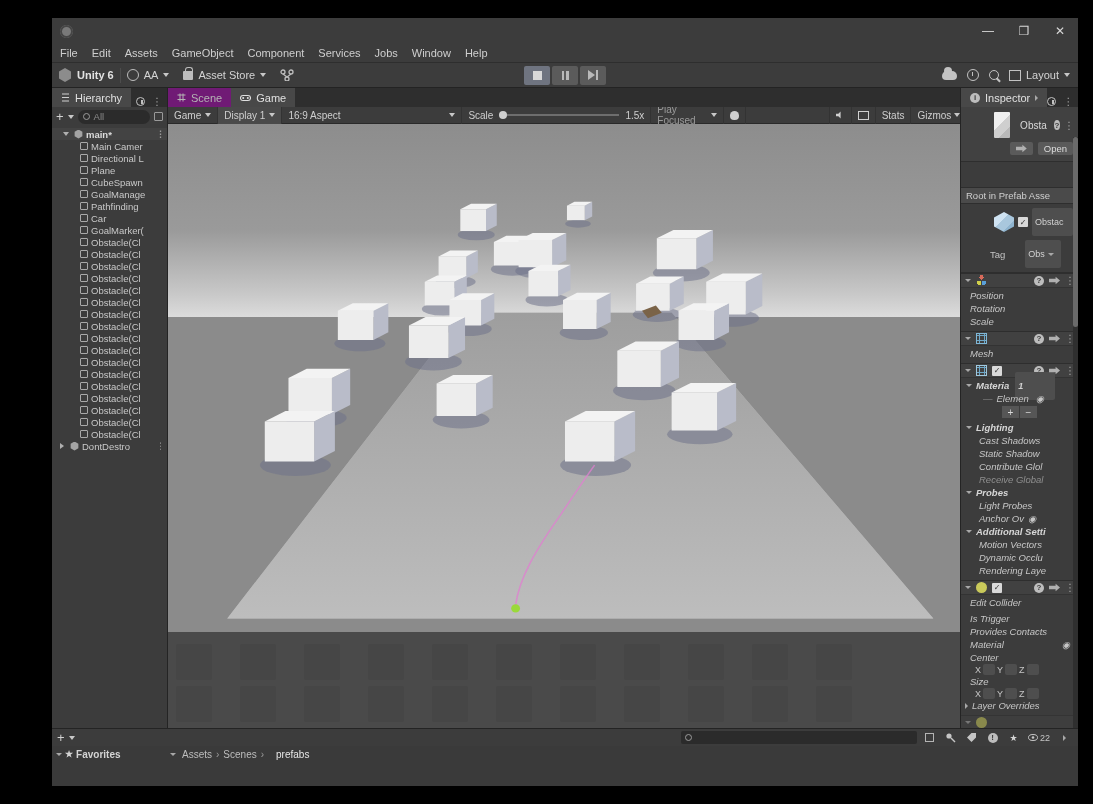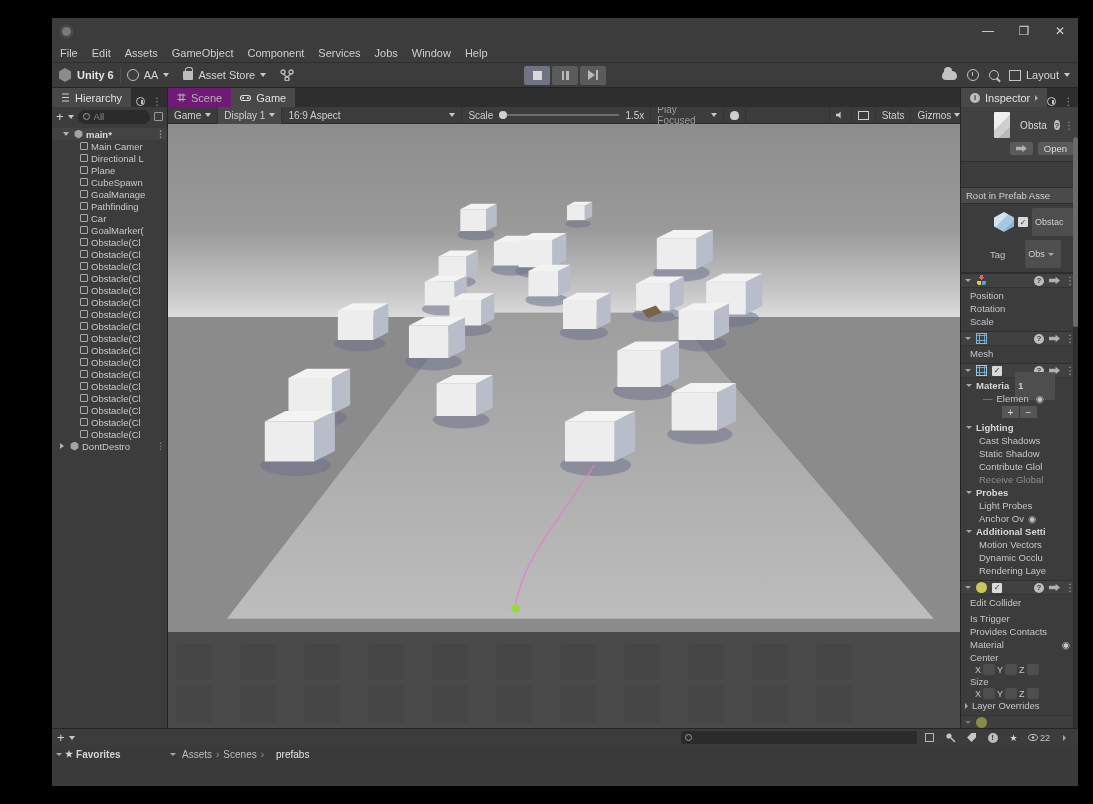--- a/index.html
+++ b/index.html
@@ -147,21 +147,21 @@
      clip-path:polygon(50% 0,100% 27%,100% 73%,50% 100%,0 73%,0 27%);}
   .chk{ width:10px;height:10px;background:#d9d9d9;border-radius:1px;color:#333;
      font-size:8px;display:flex;align-items:center;justify-content:center;}
   .field{ height:28px;background:#4e4e4e;border-radius:2px;flex:1;
      font-size:9px;color:#d2d2d2;display:flex;align-items:center;padding:0 3px;
      overflow:hidden;white-space:nowrap;}
   .comp-head{ height:15px; background:#414141; display:flex; align-items:center;
      gap:5px; padding:0 4px; border-top:1px solid #2e2e2e; border-bottom:1px solid #333;}
   .comp-rows{ padding:1px 0 3px 0; }
   .prow{ height:13px; display:flex; align-items:center; padding-left:9px;
-     font-size:9.5px; color:#c6c6c6; white-space:nowrap; gap:4px;}
+     font-size:9.5px; color:#c6c6c6; white-space:nowrap; gap:4px;font-style:italic;}
   .prow.dim{ color:#8f8f8f; }
   .prow.bold{ font-weight:bold; color:#d6d6d6; padding-left:5px; }
   .xyz{ display:flex; align-items:center; gap:2px; padding-left:14px; }
   .xyz span{ font-size:9px;color:#c6c6c6;}
   .xyz .mini{ width:12px;height:11px;background:#4e4e4e;border-radius:2px;}
   .tri-sm{width:0;height:0;border-left:3px solid transparent;border-right:3px solid transparent;border-top:3.5px solid #a8a8a8;}
   .tri-sm.r{border:none;border-top:3px solid transparent;border-bottom:3px solid transparent;border-left:3.5px solid #a8a8a8;}
   .transform-ico{width:11px;height:11px;background:
      radial-gradient(circle at 30% 70%,#d0d04a 0 2.2px,transparent 2.2px),
      radial-gradient(circle at 70% 70%,#5aa0d8 0 2.2px,transparent 2.2px),

